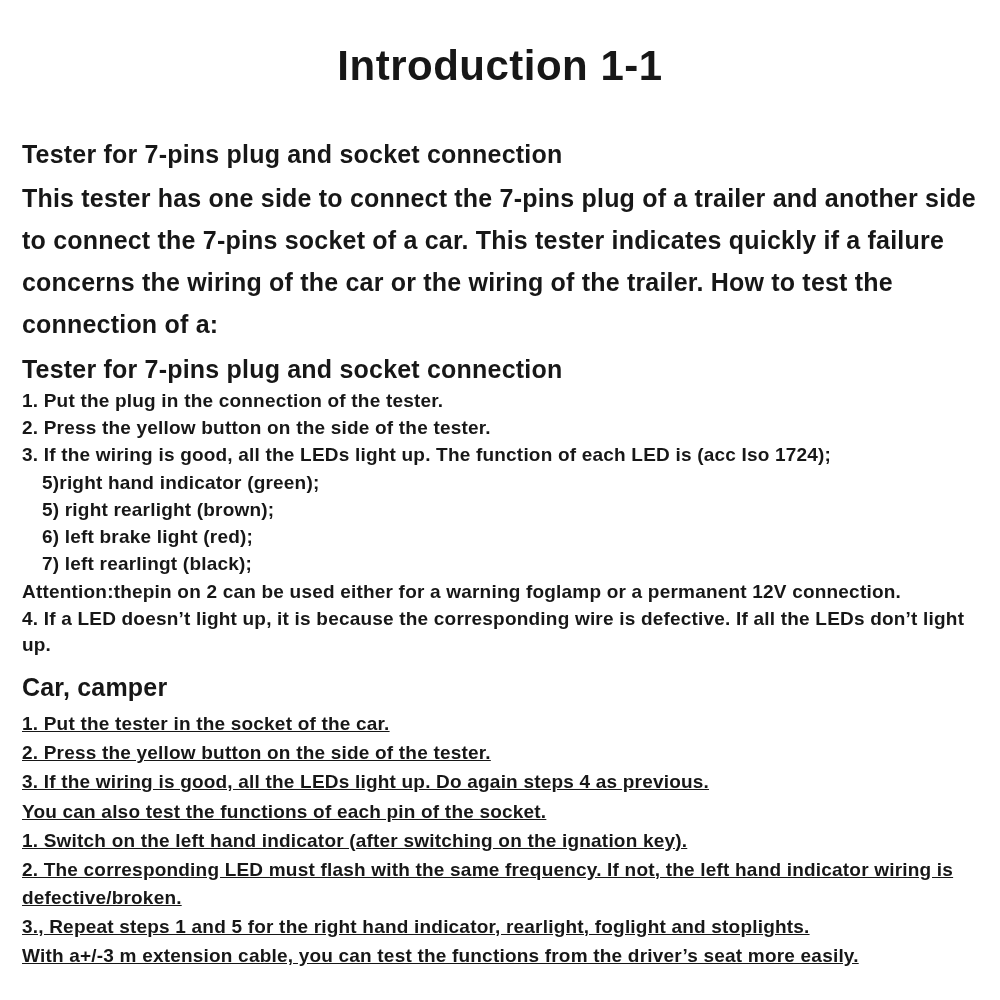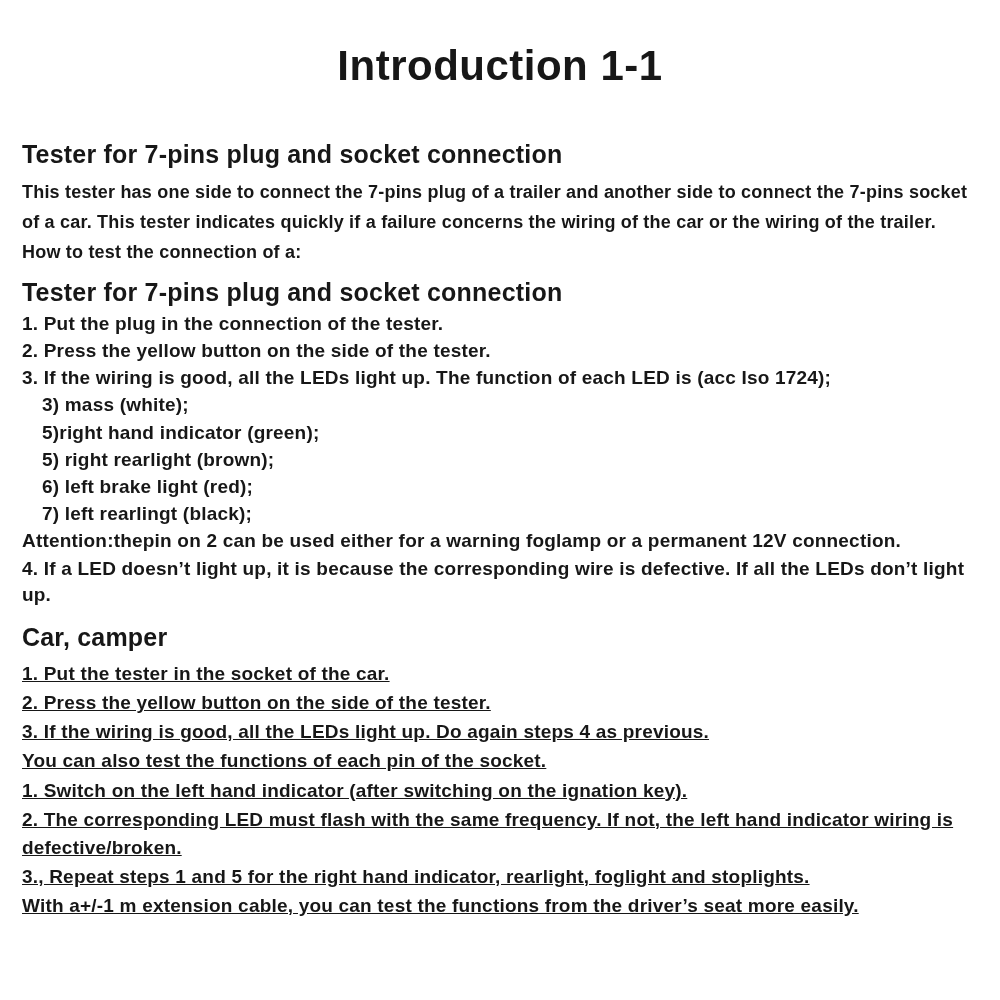--- a/index.html
+++ b/index.html
@@ -32,21 +32,21 @@
     font-size: 25px;
     font-weight: bold;
     margin: 0;
     padding: 14px 0 6px 0;
     letter-spacing: 0.2px;
   }
   .section-heading.tight {
     padding: 10px 0 2px 0;
   }
   .body-text {
-    font-size: 18px;
+    font-size: 25px;
     line-height: 1.68;
     margin: 0;
     padding: 2px 0 0 0;
     letter-spacing: 0.2px;
   }
   .steps {
     margin: 0;
     padding: 2px 0 0 0;
     list-style: none;
   }
@@ -86,38 +86,37 @@
     <p class="body-text">This tester has one side to connect the 7-pins plug of a trailer and another side to connect the 7-pins socket of a car. This tester indicates quickly if a failure concerns the wiring of the car or the wiring of the trailer. How to test the connection of a:</p>
   </div>
 
   <div>
     <h2 class="section-heading tight">Tester for 7-pins plug and socket connection</h2>
     <div class="steps">
       <p class="step-line">1. Put the plug in the connection of the tester.</p>
       <p class="step-line">2. Press the yellow button on the side of the tester.</p>
       <p class="step-line">3. If the wiring is good, all the LEDs light up. The function of each LED is (acc Iso 1724);</p>
       <div class="sub-steps">
-        <p class="sub-step-line">3) mass (white);</p>
         <p class="sub-step-line">5)right hand indicator (green);</p>
         <p class="sub-step-line">5) right rearlight (brown);</p>
         <p class="sub-step-line">6) left brake light (red);</p>
         <p class="sub-step-line">7) left rearlingt (black);</p>
       </div>
       <p class="step-line">Attention:thepin on 2 can be used either for a warning foglamp or a permanent 12V connection.</p>
       <p class="step-line">4. If a LED doesn’t light up, it is because the corresponding wire is defective. If all the LEDs don’t light up.</p>
     </div>
   </div>
 
   <div>
     <h2 class="section-heading">Car, camper</h2>
     <div class="steps steps-loose">
       <p class="step-line">1. Put the tester in the socket of the car.</p>
       <p class="step-line">2. Press the yellow button on the side of the tester.</p>
       <p class="step-line">3. If the wiring is good, all the LEDs light up. Do again steps 4 as previous.</p>
       <p class="step-line">You can also test the functions of each pin of the socket.</p>
       <p class="step-line">1. Switch on the left hand indicator (after switching on the ignation key).</p>
       <p class="step-line">2. The corresponding LED must flash with the same frequency. If not, the left hand indicator wiring is defective/broken.</p>
       <p class="step-line">3., Repeat steps 1 and 5 for the right hand indicator, rearlight, foglight and stoplights.</p>
-      <p class="step-line">With a+/-1 m extension cable, you can test the functions from the driver’s seat more easily.</p>
+      <p class="step-line">With a+/-3 m extension cable, you can test the functions from the driver’s seat more easily.</p>
     </div>
   </div>
 
 </div>
 
 </body></html>

